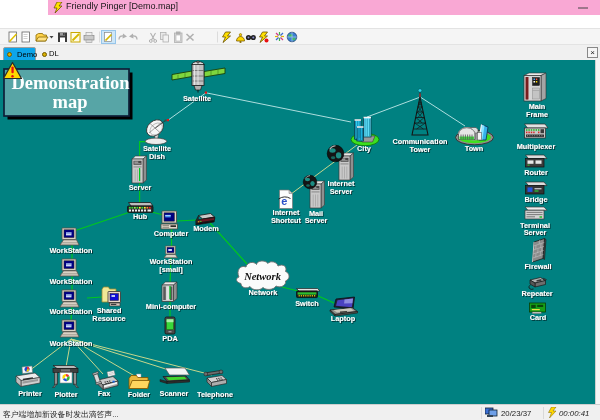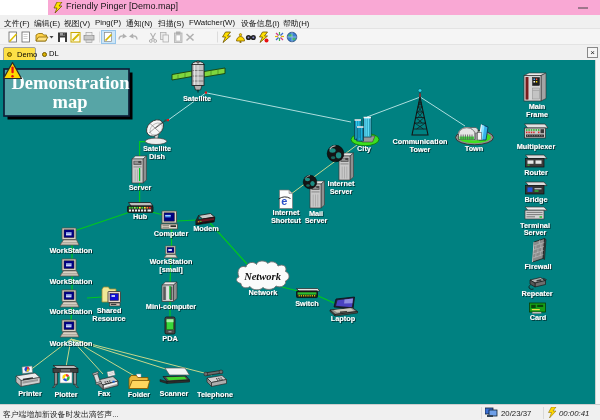--- a/index.html
+++ b/index.html
@@ -6,21 +6,21 @@
 html,body{width:600px;height:420px;overflow:hidden;font-family:"Liberation Sans",sans-serif;}
 #win{width:600px;height:420px;background:#fff;position:relative;}
 #titlebar{position:absolute;left:0;top:0;width:600px;height:15px;background:#f9a8d4;margin-left:48px;}
 #title-ic{position:absolute;left:5px;top:2px;}
 #title-tx{position:absolute;left:18px;top:1px;font-size:9px;color:#1a1a1a;}
 .wbtn{position:absolute;top:0;height:15px;width:34px;color:#333;text-align:center;}
 #menubar{position:absolute;left:0;top:15px;width:600px;height:13px;background:#f0f0f0;font-size:7.8px;color:#111;}
 #menubar span{position:absolute;top:3px;}
 #toolbar{position:absolute;left:0;top:28px;width:600px;height:16px;background:#f5f5f5;border-top:1px solid #e3e3e3;}
 #tabbar{position:absolute;left:0;top:44px;width:600px;height:16px;background:#f0f0f0;border-top:1px solid #e3e3e3;}
-#tab1{position:absolute;left:3px;top:2px;width:33px;height:14px;background:#fde047;border:1px solid #a0a0a0;border-radius:2px 2px 0 0;}
+#tab1{position:absolute;left:3px;top:2px;width:33px;height:14px;background:#0ea5e9;border:1px solid #a0a0a0;border-radius:2px 2px 0 0;}
 #tab1 b{position:absolute;left:13px;top:2px;font-size:7.6px;font-weight:normal;color:#000;}
 .tdot{position:absolute;width:5px;height:5px;border-radius:50%;background:#d8b000;border:1px solid #705800;}
 #tab2{position:absolute;left:49px;top:4px;font-size:7.6px;color:#000;}
 #tabx{position:absolute;right:2px;top:2px;width:11px;height:11px;border:1px solid #888;background:#f5f5f5;font-size:8px;line-height:9px;text-align:center;color:#222;}
 #map{position:absolute;left:0;top:60px;width:600px;height:344px;background:#008181;}
 #statusbar{position:absolute;left:0;top:404px;width:600px;height:24px;background:#f0f0f0;border-top:1px solid #cfcfcf;font-size:7.8px;color:#222;}
 .sep{position:absolute;top:2px;width:1px;height:12px;background:#d8d8d8;}
 </style>
 </head>
 <body>
@@ -32,31 +32,20 @@
     <div id="title-tx">Friendly Pinger [Demo.map]</div>
     <div class="wbtn" style="left:518px;"><svg width="34" height="15">
           <line x1="12" y1="8" x2="22" y2="8" stroke="#444" stroke-width="1"></line>
         </svg></div>
     <div class="wbtn" style="left:543px;"><svg width="34" height="15">
           <rect x="13.5" y="4.5" width="6" height="6" fill="none" stroke="#444" stroke-width="1"></rect>
         </svg></div>
     <div class="wbtn" style="left:569px;"><svg width="34" height="15">
           <path d="M14 4 L20 10 M20 4 L14 10" stroke="#444" stroke-width="1"></path>
         </svg></div>
-  </div>
-  <div id="menubar">
-    <span style="left:4px;">文件(F)</span>
-    <span style="left:34px;">编辑(E)</span>
-    <span style="left:64px;">视图(V)</span>
-    <span style="left:95px;">Ping(P)</span>
-    <span style="left:126px;">通知(N)</span>
-    <span style="left:158px;">扫描(S)</span>
-    <span style="left:189px;">FWatcher(W)</span>
-    <span style="left:241px;">设备信息(I)</span>
-    <span style="left:283px;">帮助(H)</span>
   </div>
   <div id="toolbar">
     <svg width="600" height="16" viewBox="0 0 600 16">
       <g id="tb">
         <g>
           <rect x="9" y="3" width="7.5" height="10" fill="#fff" stroke="#666" stroke-width="0.8"></rect>
           <line x1="9.5" y1="12.5" x2="16.5" y2="5" stroke="#e0c000" stroke-width="1.5"></line>
           <rect x="22" y="3" width="7.5" height="10" fill="#fff" stroke="#666" stroke-width="0.8"></rect>
           <path d="M23.5,5.5 h4 M23.5,7.5 h4 M23.5,9.5 h4" stroke="#bbb" stroke-width="0.7"></path>
           <polygon points="36,6 38.5,4.5 42.5,4.5 43.5,6 46.5,6 46,12 36,12" fill="#ffd24a" stroke="#8a6a00" stroke-width="0.8"></polygon>

